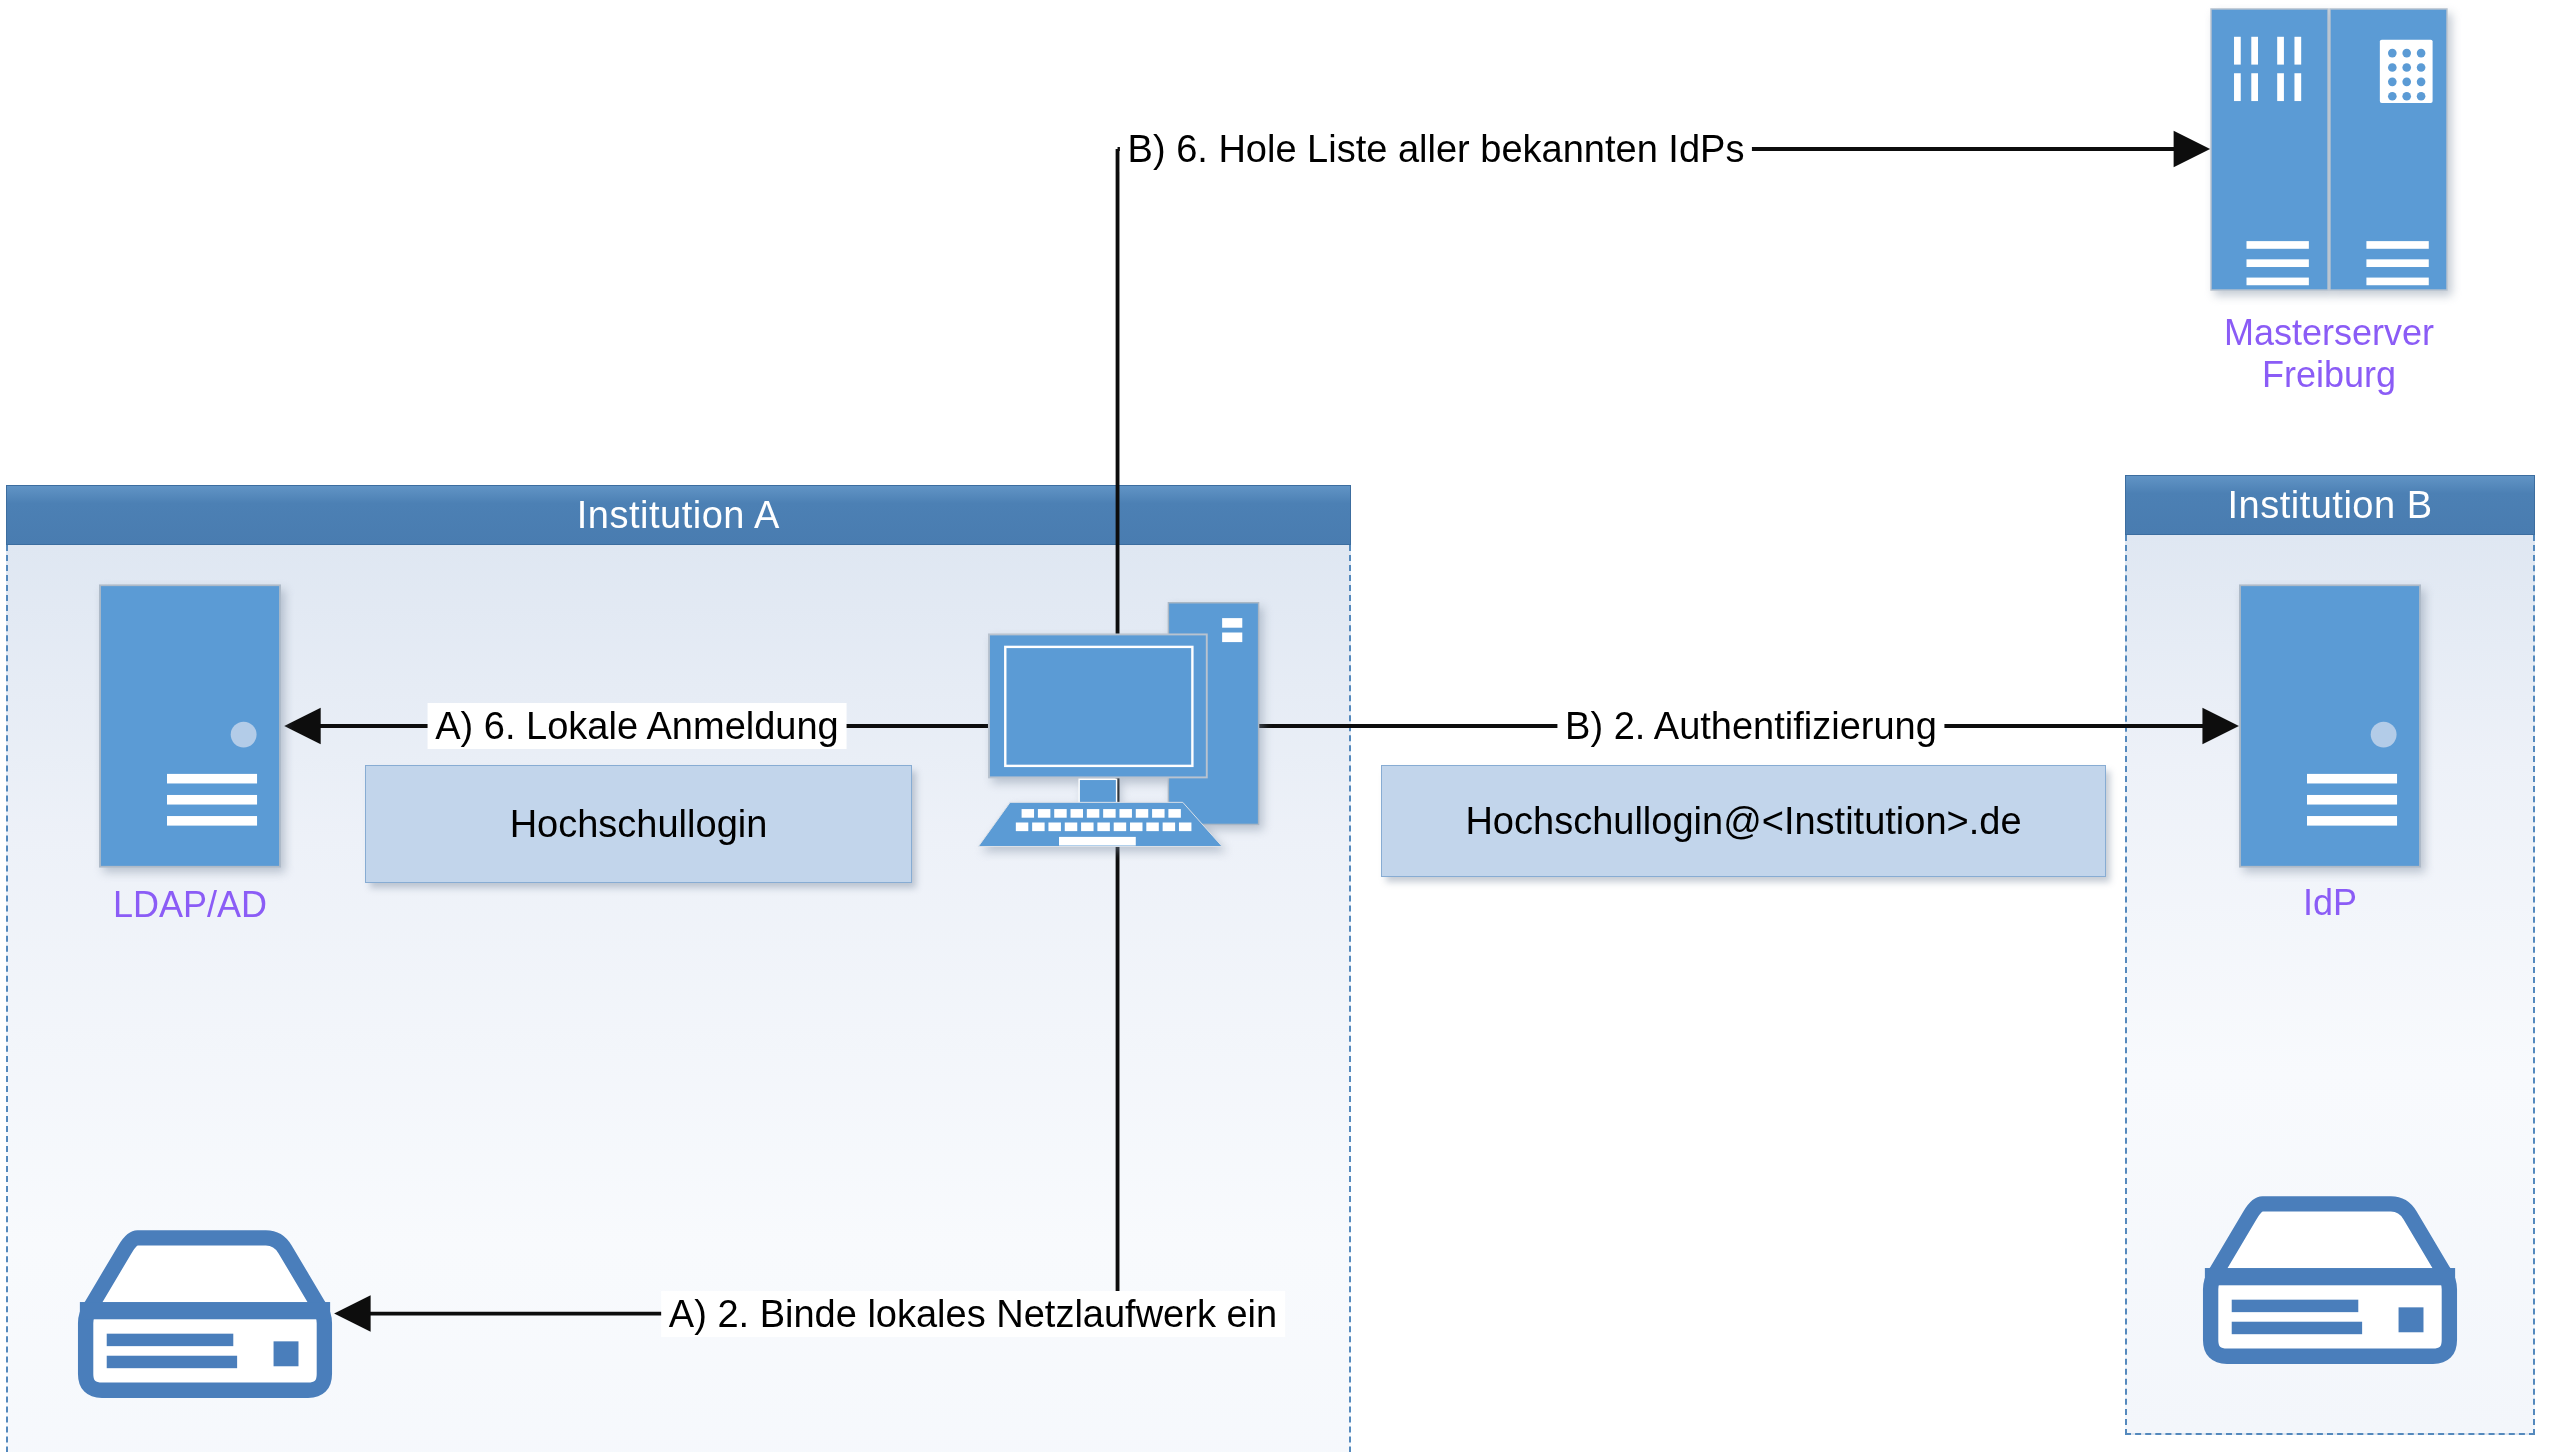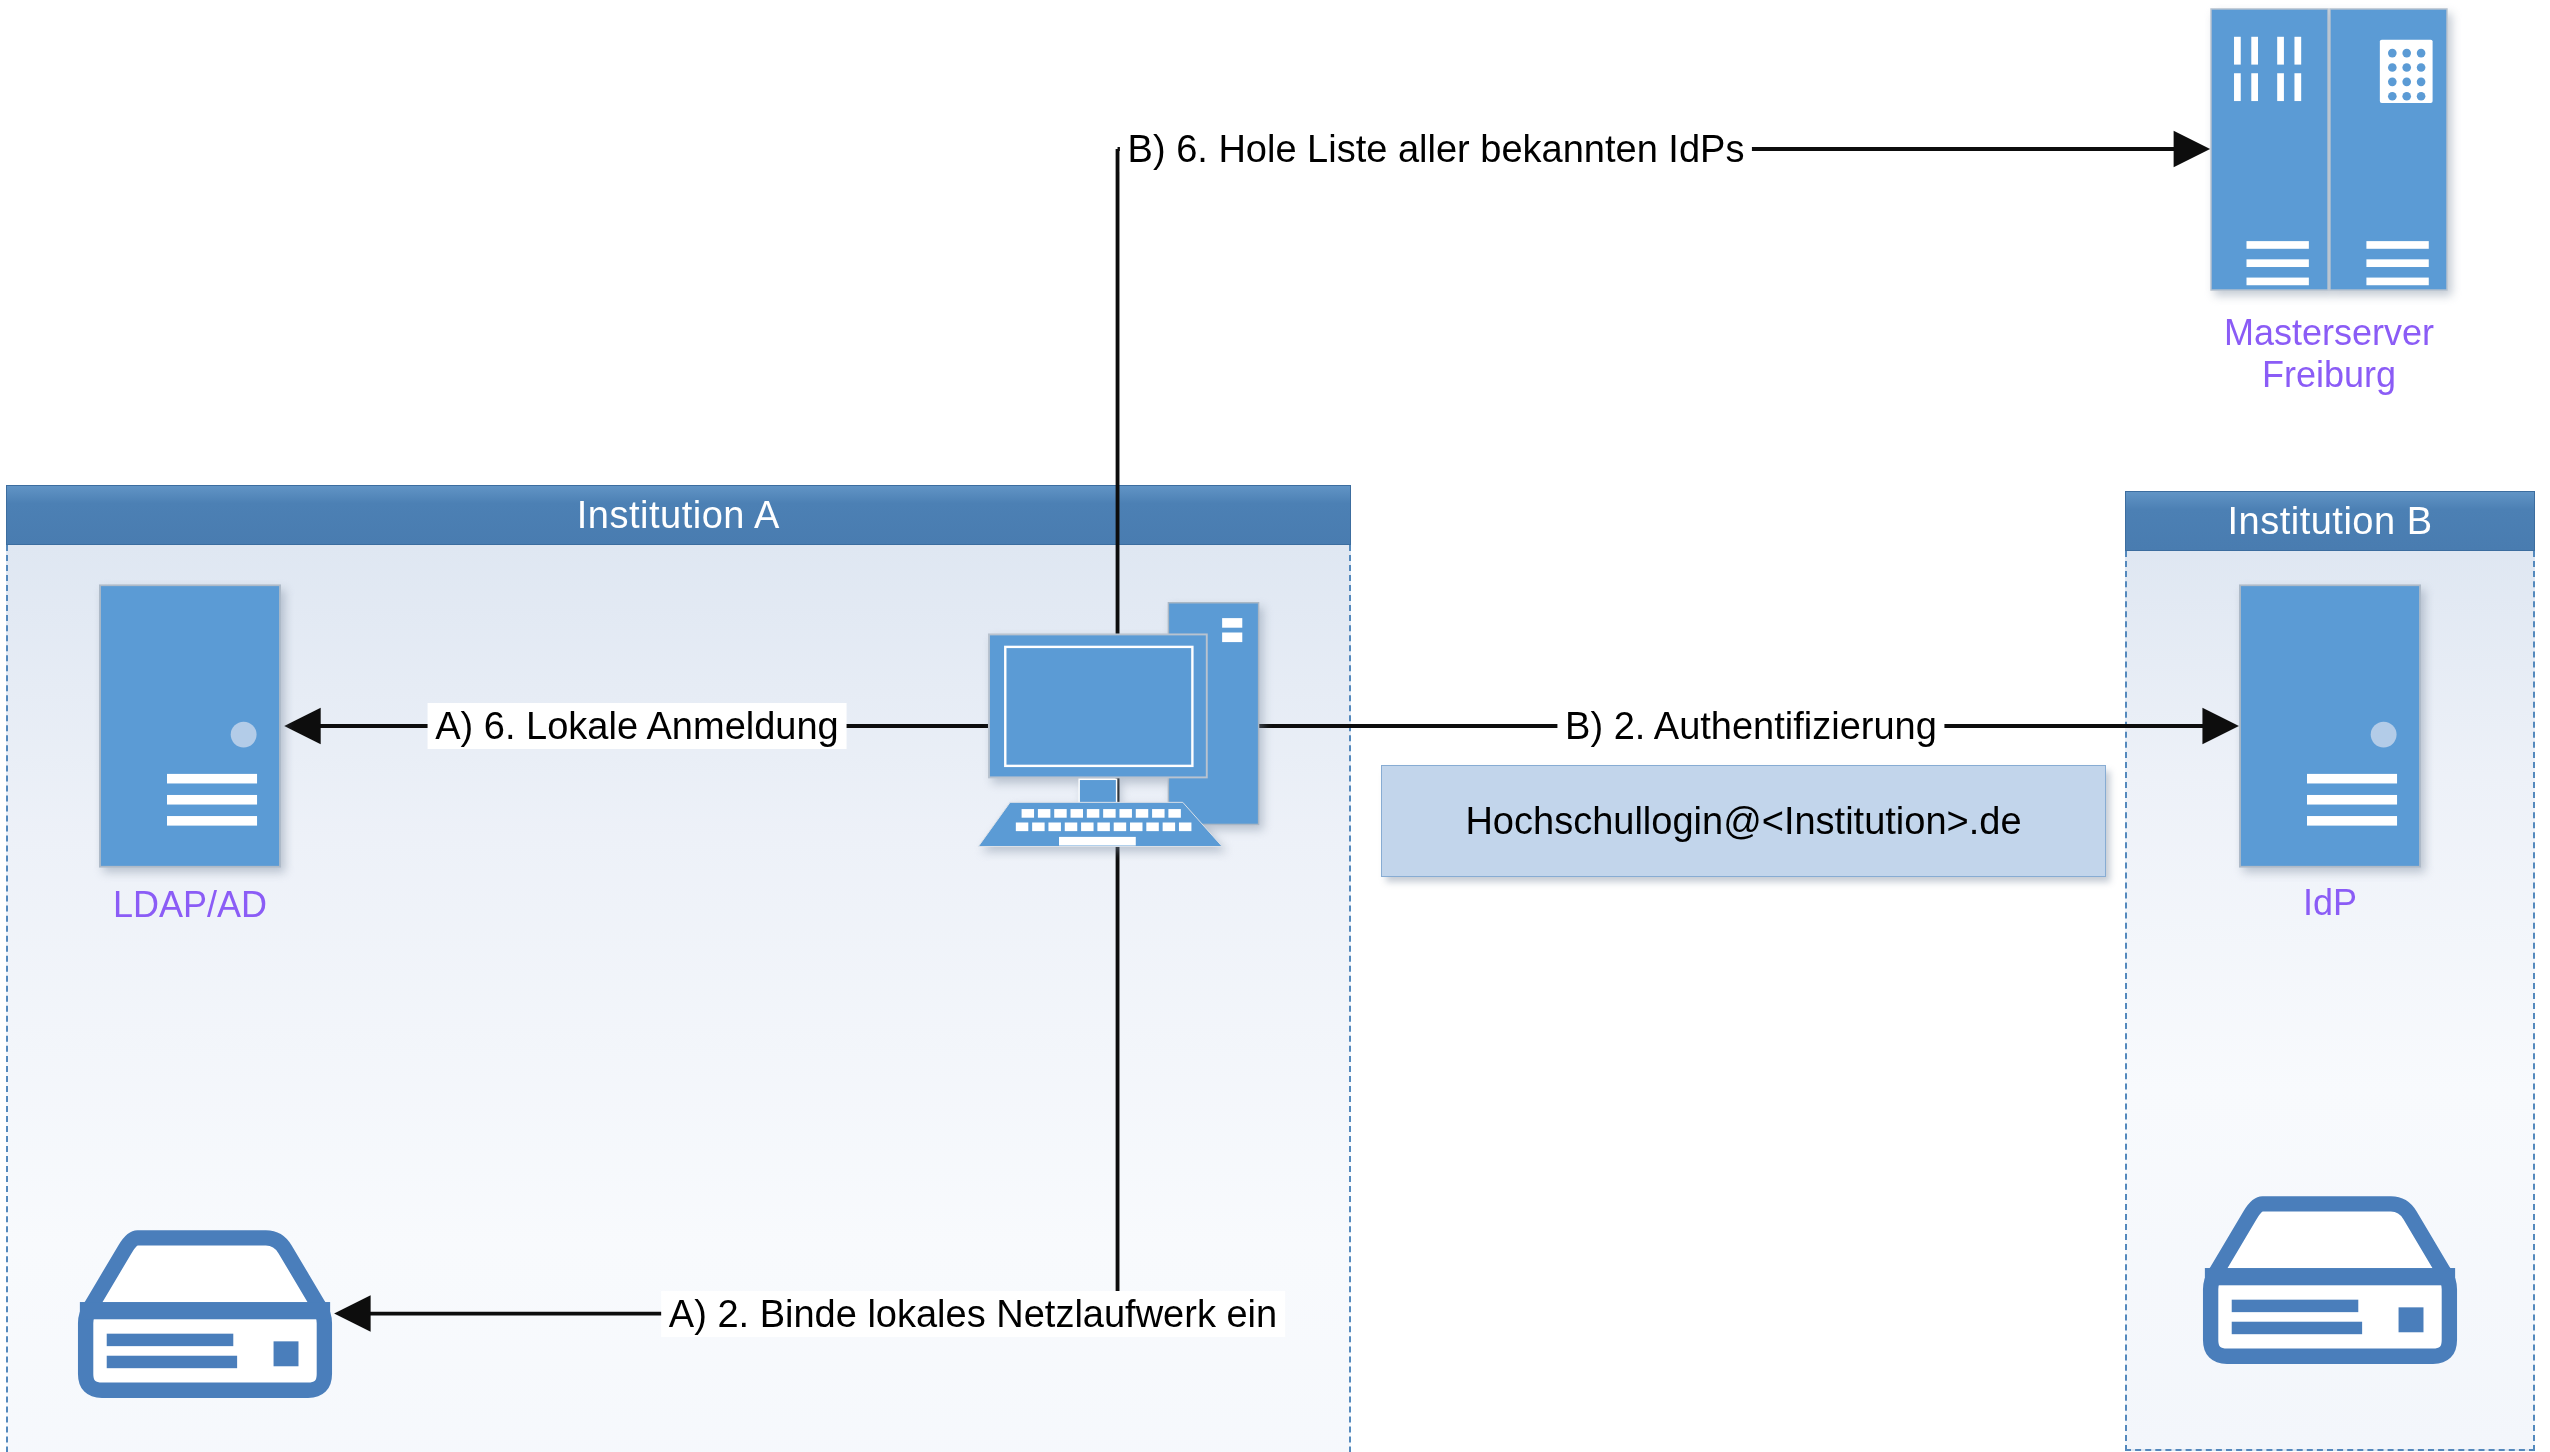--- a/index.html
+++ b/index.html
@@ -20,21 +20,21 @@
     display:flex;align-items:center;justify-content:center;
     color:#ffffff;font-size:38px;letter-spacing:0.5px;
   }
   .inst-body{
     position:absolute;top:60px;left:0;right:0;bottom:0;
     border:2.9px dashed #5489bd;border-top:none;
     box-sizing:border-box;
     background:linear-gradient(180deg,#dfe7f2 0%,#edf1f8 25%,#f8fafd 60%,#f3f6fb 100%);
   }
   #inst-a{left:5.8px;top:485px;width:1345px;height:1228px;}
-  #inst-b{left:2125px;top:491px;width:410px;height:960px;}
+  #inst-b{left:2125px;top:475px;width:410px;height:960px;}
 
   
   .connectors{position:absolute;left:0;top:0;z-index:2;}
 
   
   .icon{position:absolute;z-index:3;}
   .shadowed{filter:drop-shadow(4.8px 5.8px 4.8px rgba(125,140,160,0.45));}
 
   
   .edge-label{
@@ -210,18 +210,21 @@
   <div class="edge-label" style="left:1436px;top:149px">B) 6. Hole Liste aller bekannten IdPs</div>
   <div class="edge-label" style="left:637px;top:726px">A) 6. Lokale Anmeldung</div>
   <div class="edge-label" style="left:1751px;top:726px">B) 2. Authentifizierung</div>
   <div class="edge-label" style="left:973px;top:1314px">A) 2. Binde lokales Netzlaufwerk ein</div>
 
   <div class="node-label" style="left:2329px;top:354px">Masterserver
 Freiburg</div>
   <div class="node-label" style="left:190px;top:905px">LDAP/AD</div>
   <div class="node-label" style="left:2330px;top:903px">IdP</div>
 
+  <div class="callout" id="callout-login">
+    <span>Hochschullogin</span>
+  </div>
   <div class="callout" id="callout-federated">
     <span>Hochschullogin@&lt;Institution&gt;.de</span>
   </div>
 
 </div>
 
 
 </body></html>

